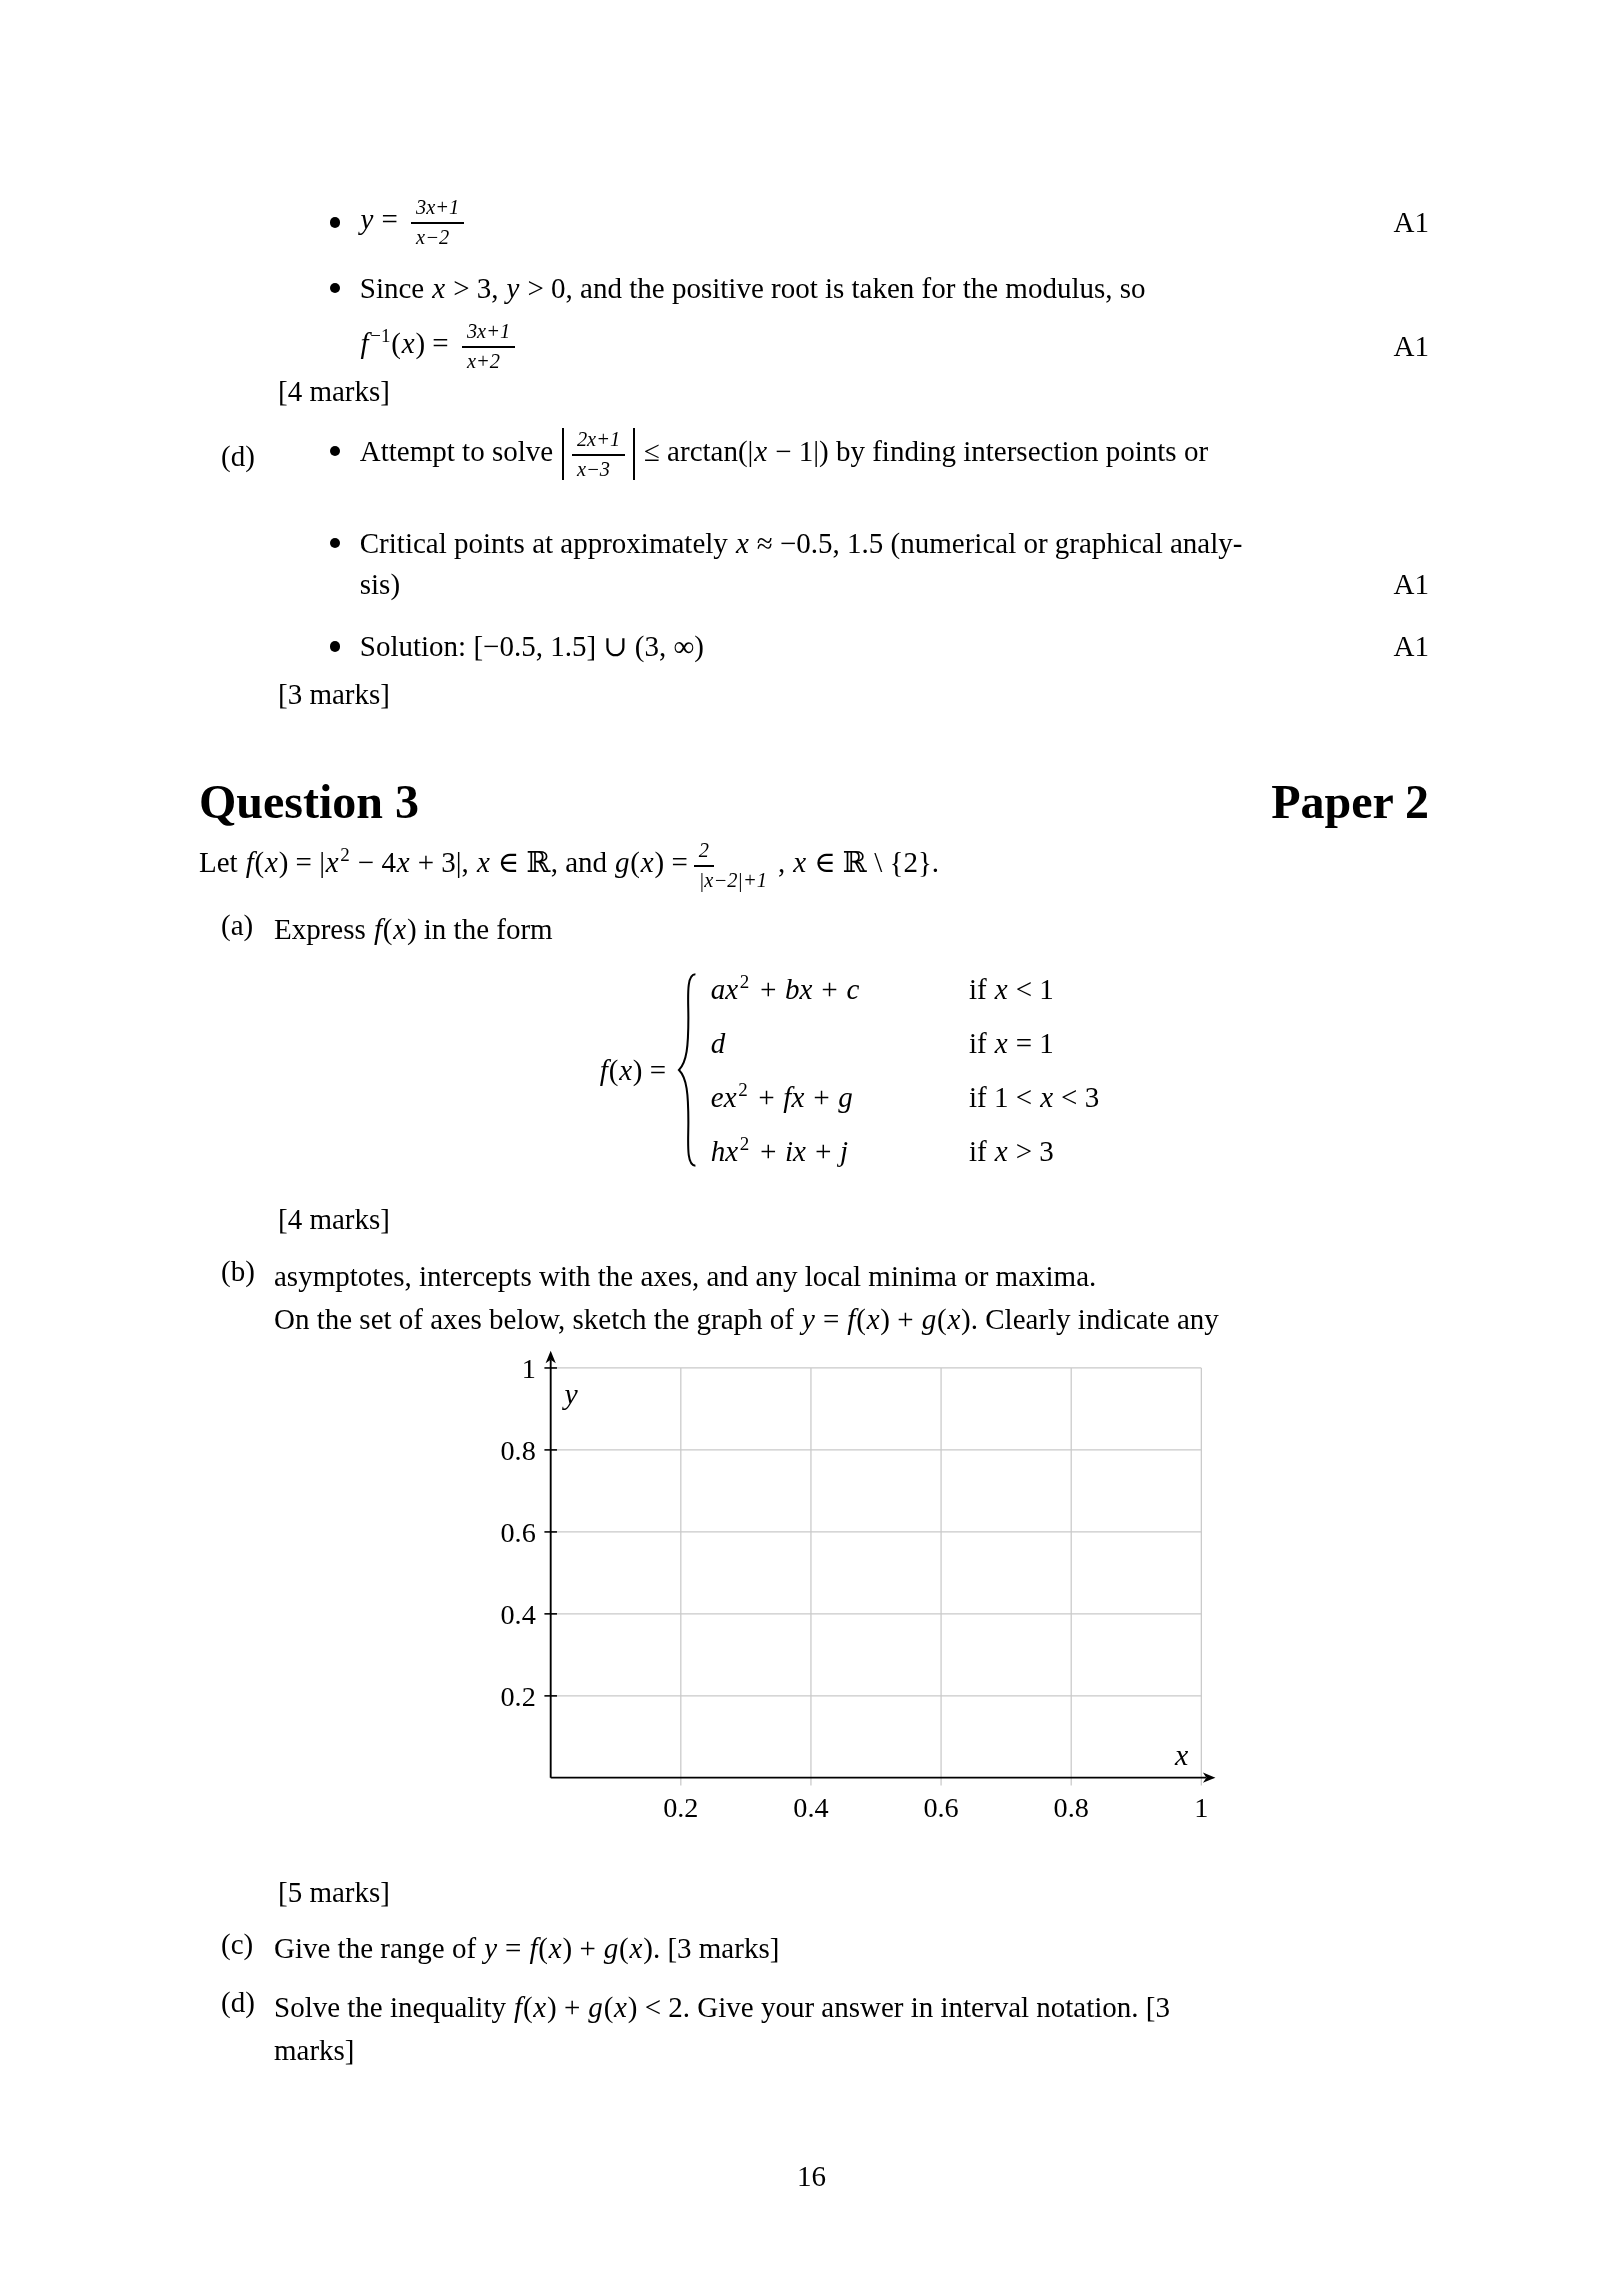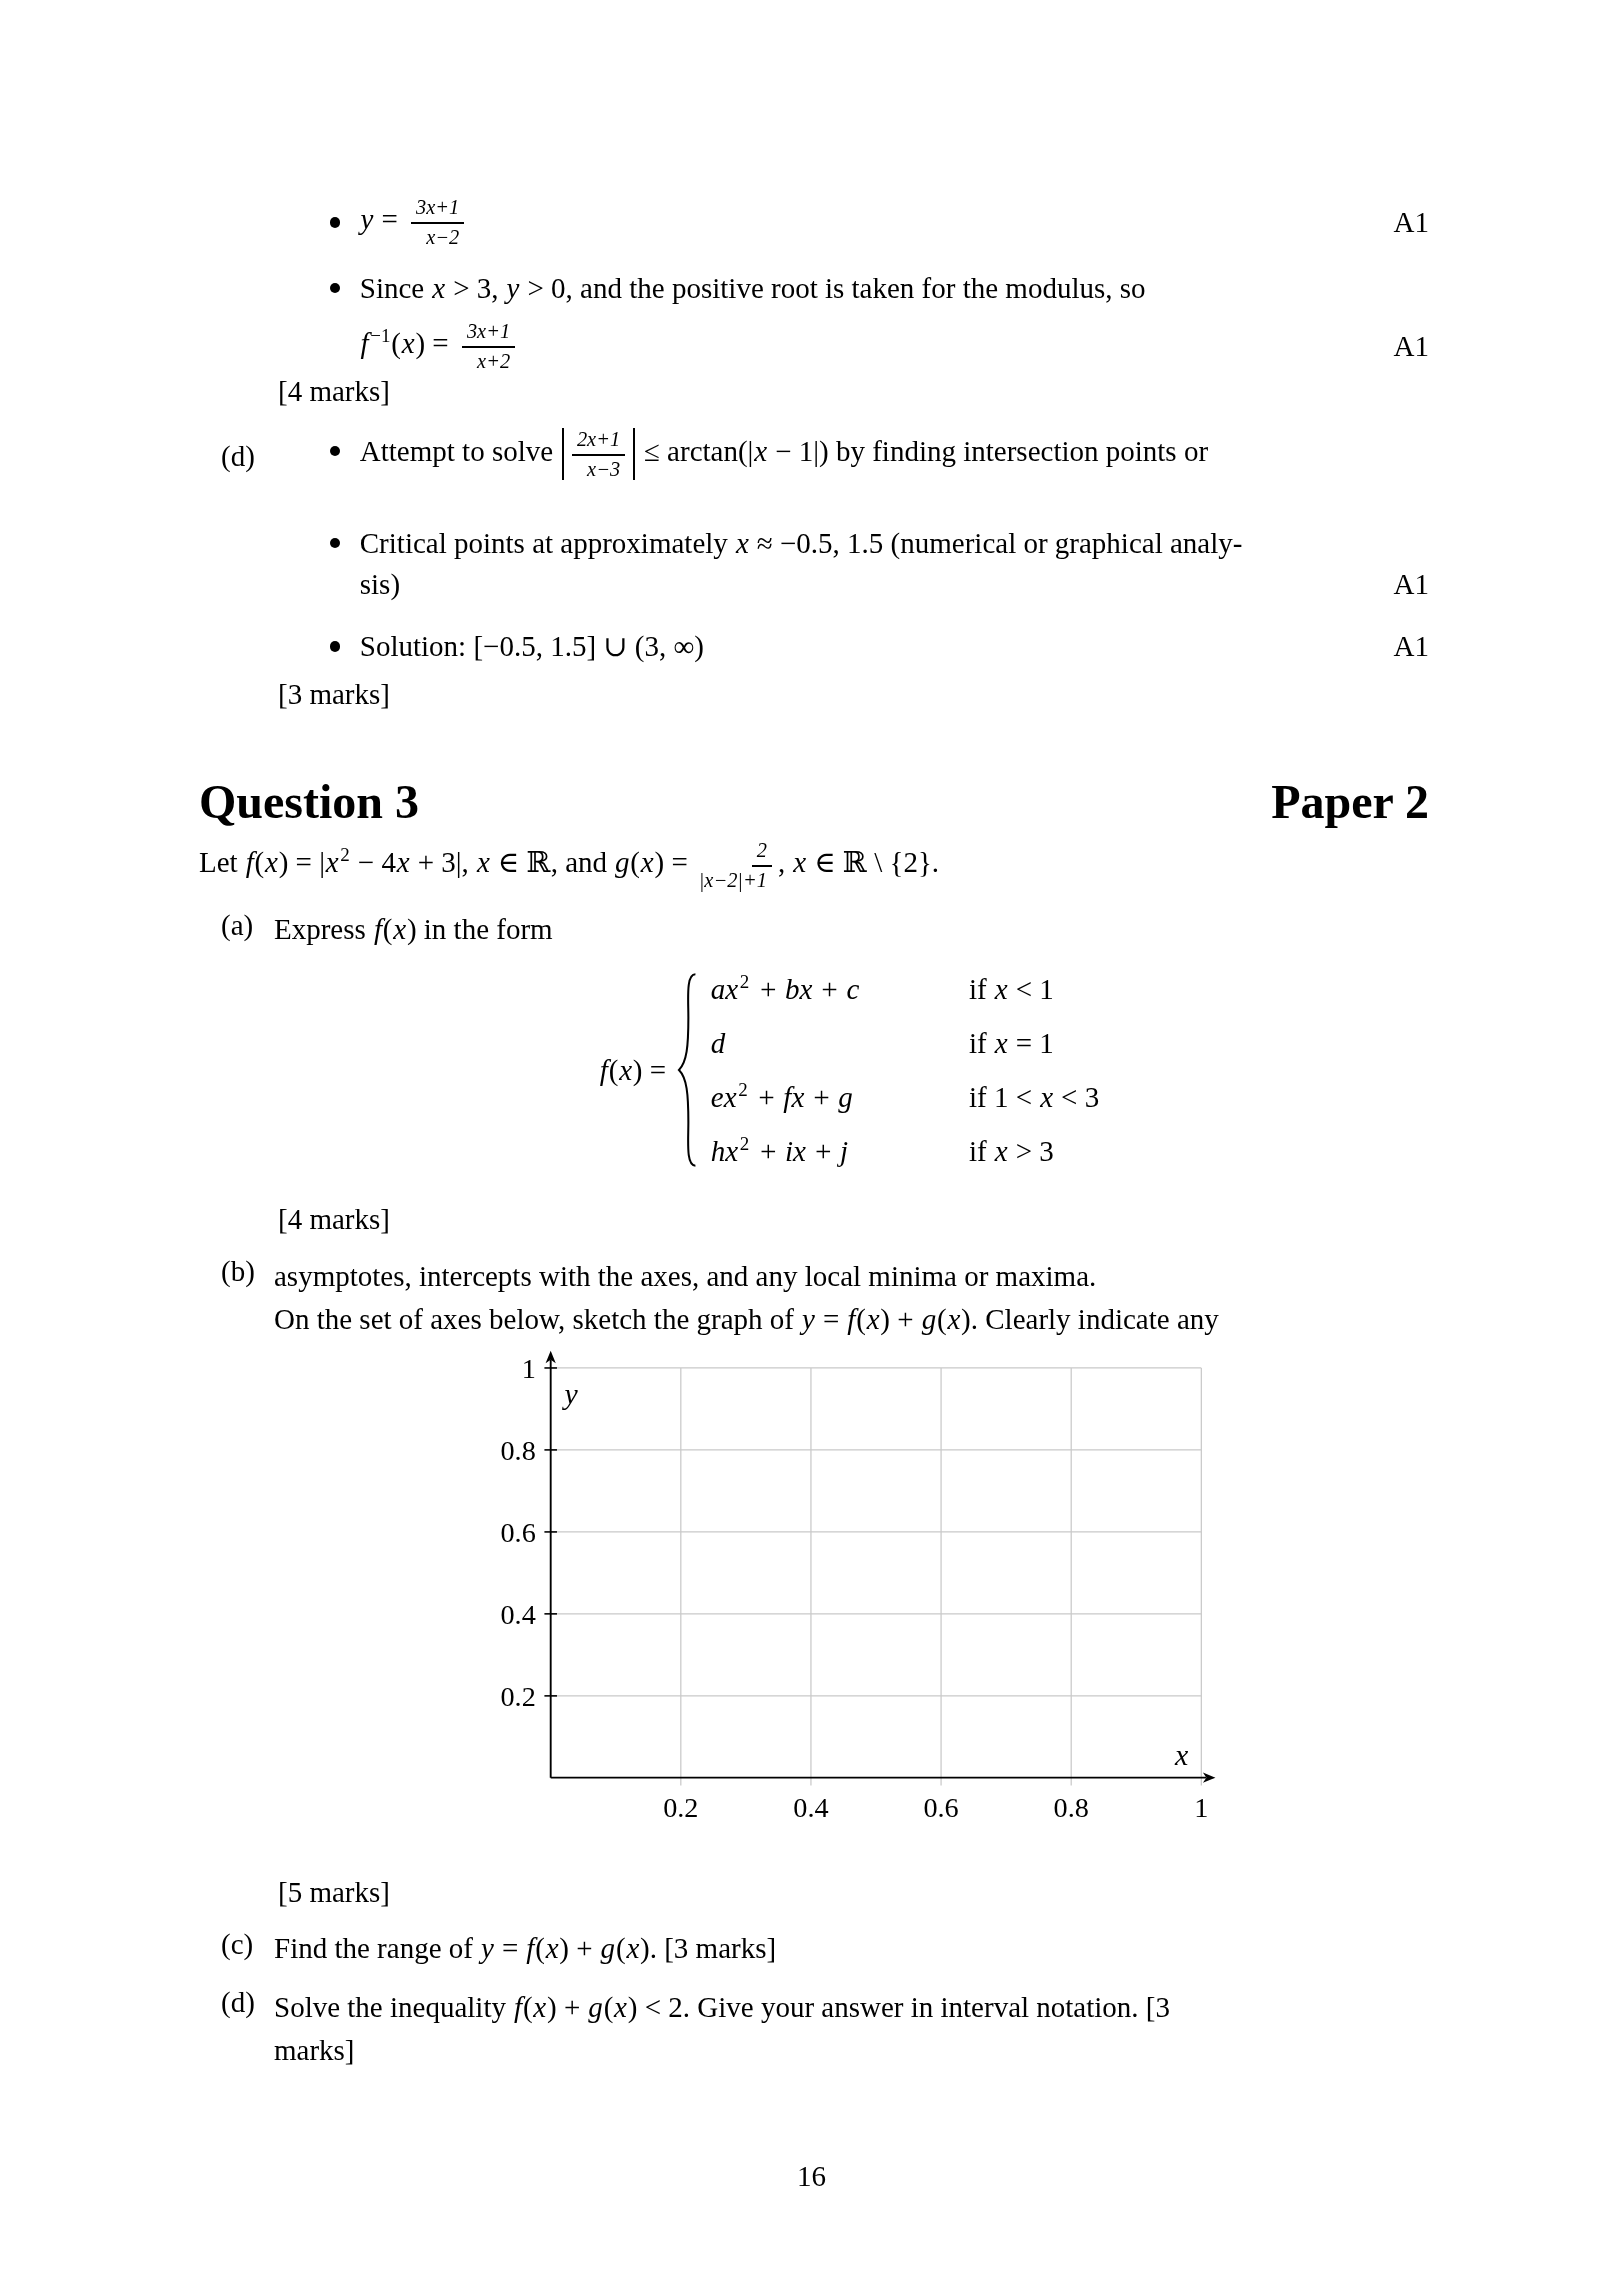--- a/index.html
+++ b/index.html
@@ -11,21 +11,21 @@
   .vc{align-items:center}
   .top{align-items:flex-start}
   .mi{font-style:italic;padding:0 0.8px}
   .rm{font-style:normal}
   sup.msup{font-size:19px;font-style:normal;line-height:0;vertical-align:super;padding:0 0.8px}
   .line{white-space:nowrap;line-height:41px}
   .lh55{line-height:43px}
   .mark{margin-left:auto;font-style:normal;padding-left:15.7px}
   .bullet{width:10.2px;height:10.2px;border-radius:50%;background:#000;flex:none}
   .gap{margin-left:19.6px;flex:1;min-width:0}
-  .frac{display:inline-flex;flex-direction:column;align-items:flex-end;text-align:center;
+  .frac{display:inline-flex;flex-direction:column;align-items:flex-start;text-align:center;
         vertical-align:middle;font-size:20.4px;line-height:1.2;font-style:italic;margin:0 6.3px}
   .frac .num{border-bottom:2px solid #000;padding:0 4.7px 2.4px}
   .frac .den{padding:1.6px 4.7px 0}
   .absfrac{display:inline-flex;align-items:center;vertical-align:middle}
   .vbar{width:2.4px;background:#000;align-self:stretch;margin:1.6px 1.6px}
   .marksline{font-style:normal;white-space:nowrap}
   .qtitle{font-size:48px;font-weight:bold}
   .enum{display:flex;align-items:flex-start}
   .enum>.lbl{width:53px;flex:none}
   .pwrows{display:flex;flex-direction:column;gap:18px;margin-left:11px}
@@ -196,21 +196,21 @@
       <text class="tick" x="638.4" y="614" text-anchor="middle">0.6</text>
       <text class="tick" x="804.2" y="614" text-anchor="middle">0.8</text>
       <text class="tick" x="970" y="614" text-anchor="middle">1</text>
     </g>
   </svg>
 
   <div class="abs marksline" style="top:1876px;left:278px">[5 marks]</div>
 
   <div class="abs enum" style="top:1928px;left:221px">
     <span class="lbl">(c)</span>
-    <span class="line"><span class="rm">Find the range of </span><span class="mi">y</span><span class="rm"> = </span><span class="mi">f</span><span class="rm">(</span><span class="mi">x</span><span class="rm">) + </span><span class="mi">g</span><span class="rm">(</span><span class="mi">x</span><span class="rm">). [3 marks]</span></span>
+    <span class="line"><span class="rm">Give the range of </span><span class="mi">y</span><span class="rm"> = </span><span class="mi">f</span><span class="rm">(</span><span class="mi">x</span><span class="rm">) + </span><span class="mi">g</span><span class="rm">(</span><span class="mi">x</span><span class="rm">). [3 marks]</span></span>
   </div>
 
   <div class="abs enum" style="top:1986px;left:221px;width:1207px">
     <span class="lbl">(d)</span>
     <div style="flex:1">
       <div class="line lh55"><span class="rm">Solve the inequality </span><span class="mi">f</span><span class="rm">(</span><span class="mi">x</span><span class="rm">) + </span><span class="mi">g</span><span class="rm">(</span><span class="mi">x</span><span class="rm">) &lt; 2. Give your answer in interval notation. [3</span></div>
       <div class="line lh55"><span class="rm">marks]</span></div>
     </div>
   </div>
 

